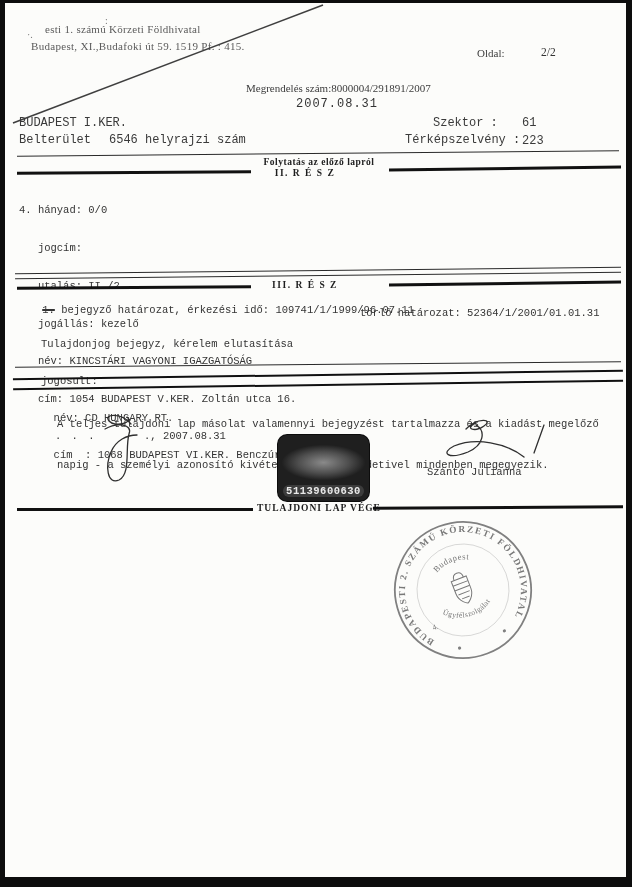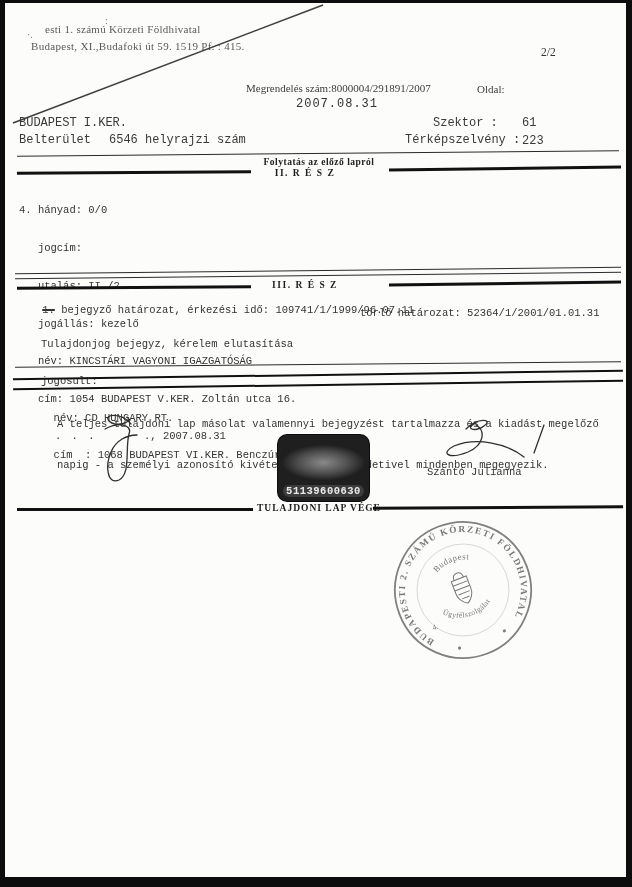--- a/index.html
+++ b/index.html
@@ -52,21 +52,21 @@
 <div class="page">
 
   <div class="abs sender serif" style="left:40px;top:20px;">esti 1. számú Körzeti Földhivatal</div>
   <div class="abs sender serif" style="left:26px;top:37px;">Budapest, XI.,Budafoki út 59. 1519 Pf. : 415.</div>
   <div class="abs stray" style="left:22px;top:26px;">·.</div>
   <div class="abs stray" style="left:100px;top:12px;">:</div>
   <svg class="abs" style="left:0;top:0;" width="340" height="130">
     <line x1="8" y1="120" x2="318" y2="2" stroke="#3f3f3f" stroke-width="1.6"></line>
   </svg>
 
-  <div class="abs serif" style="left:472px;top:44px;font-size:11px;color:#3c3c3c;margin-top:36px;">Oldal:</div>
+  <div class="abs serif" style="left:472px;top:44px;font-size:11px;color:#3c3c3c;">Oldal:</div>
   <div class="abs serif" style="left:536px;top:43px;font-size:11.5px;color:#333;">2/2</div>
 
   <div class="abs order-line serif" style="left:241px;top:79px;">Megrendelés szám:8000004/291891/2007</div>
   <div class="abs date-line mono" style="left:291px;top:94px;">2007.08.31</div>
 
   <div class="abs prop mono" style="left:14px;top:113px;">BUDAPEST I.KER.</div>
   <div class="abs prop mono" style="left:14px;top:130px;">Belterület</div>
   <div class="abs prop mono" style="left:104px;top:130px;">6546 helyrajzi szám</div>
   <div class="abs prop mono" style="left:428px;top:113px;">Szektor :</div>
   <div class="abs prop mono" style="left:517px;top:113px;">61</div>

